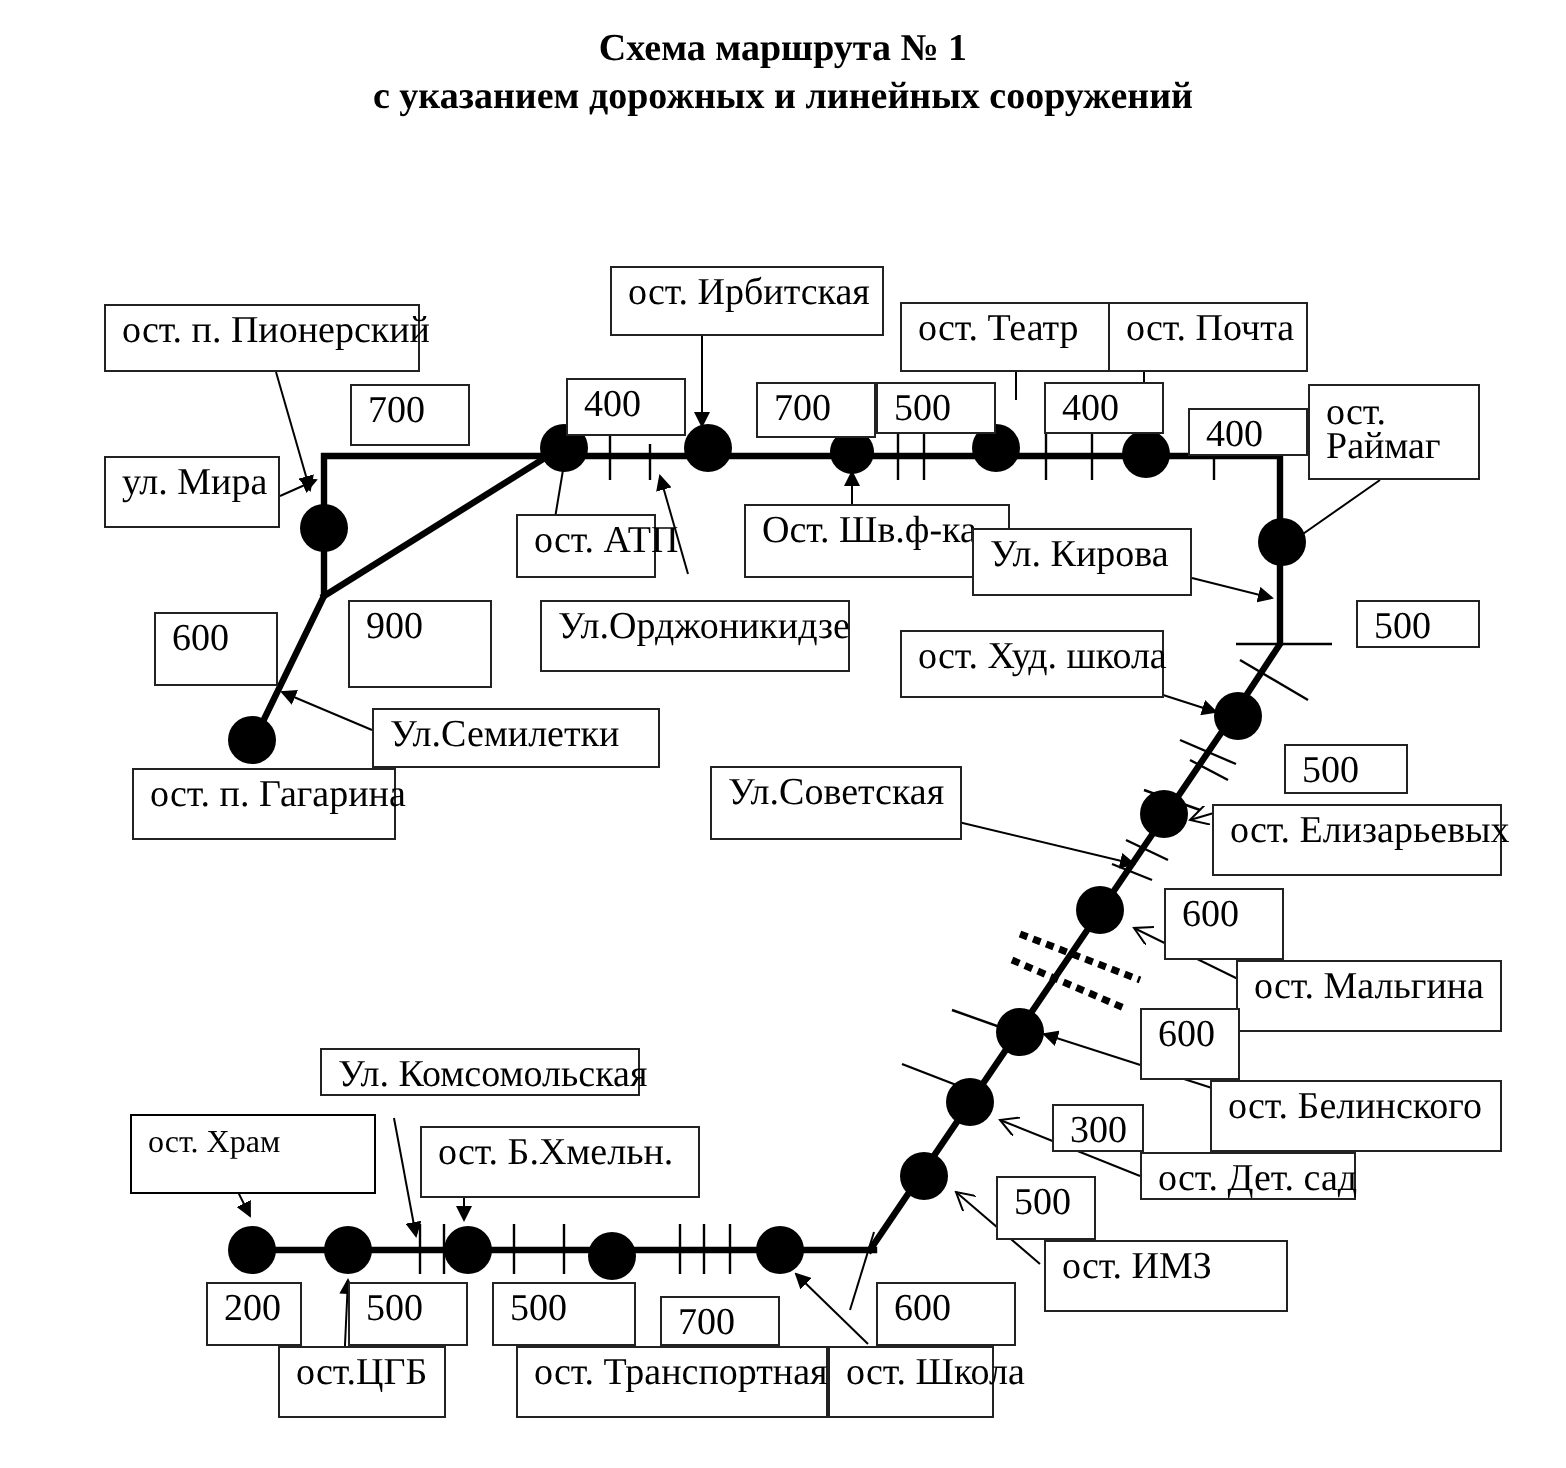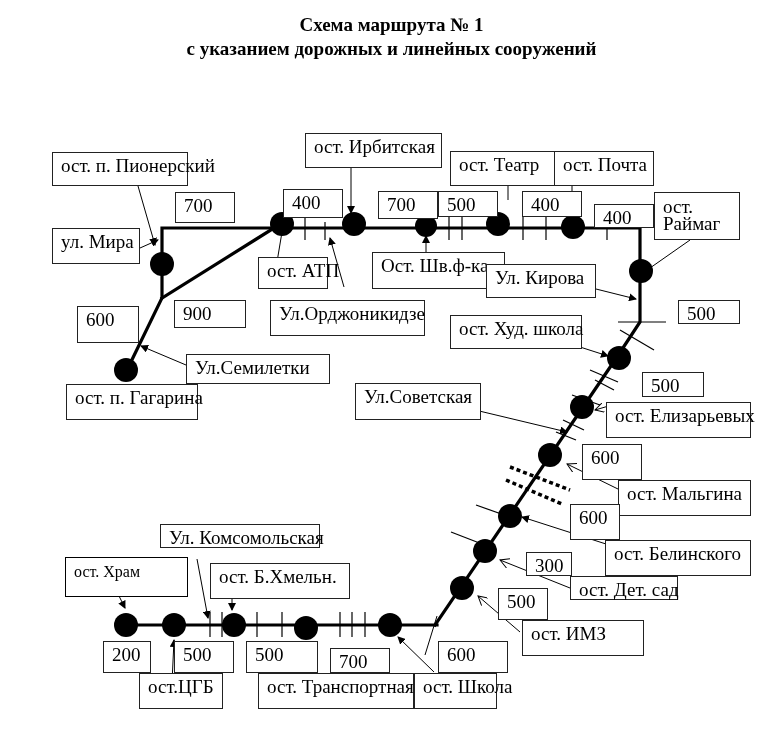--- a/index.html
+++ b/index.html
@@ -112,38 +112,38 @@
     <circle cx="485" cy="551" r="12"></circle>
     <circle cx="462" cy="588" r="12"></circle>
     <circle cx="126" cy="625" r="12"></circle>
     <circle cx="174" cy="625" r="12"></circle>
     <circle cx="234" cy="625" r="12"></circle>
     <circle cx="306" cy="628" r="12"></circle>
     <circle cx="390" cy="625" r="12"></circle>
   </g>
 </svg>
 
-<div class="box" style="left:52px;top:152px;width:136px;height:34px;font-family:Liberation Serif, serif;">ост. п. Пионерский</div>
+<div class="box" style="left:52px;top:152px;width:158px;height:34px;font-family:Liberation Serif, serif;">ост. п. Пионерский</div>
 <div class="box" style="left:52px;top:228px;width:88px;height:36px;">ул. Мира</div>
 <div class="box num" style="left:175px;top:192px;width:60px;height:31px;">700</div>
 <div class="box num" style="left:283px;top:189px;width:60px;height:29px;">400</div>
 <div class="box" style="left:305px;top:133px;width:137px;height:35px;">ост. Ирбитская</div>
 <div class="box num" style="left:378px;top:191px;width:60px;height:28px;">700</div>
 <div class="box num" style="left:438px;top:191px;width:60px;height:26px;">500</div>
 <div class="box" style="left:450px;top:151px;width:105px;height:35px;">ост. Театр</div>
 <div class="box" style="left:554px;top:151px;width:100px;height:35px;">ост. Почта</div>
 <div class="box num" style="left:522px;top:191px;width:60px;height:26px;">400</div>
 <div class="box num" style="left:594px;top:204px;width:60px;height:24px;">400</div>
 <div class="box" style="left:654px;top:192px;width:86px;height:48px;white-space:normal;line-height:17px;">ост. Раймаг</div>
 <div class="box" style="left:258px;top:257px;width:70px;height:32px;">ост. АТП</div>
 <div class="box" style="left:354px;top:252px;width:133px;height:37px;margin-left:18px;">Ост. Шв.ф-ка</div>
 <div class="box" style="left:486px;top:264px;width:110px;height:34px;">Ул. Кирова</div>
 <div class="box" style="left:270px;top:300px;width:155px;height:36px;">Ул.Орджоникидзе</div>
 <div class="box num" style="left:77px;top:306px;width:62px;height:37px;">600</div>
-<div class="box num" style="left:174px;top:300px;width:72px;height:28px;">900</div>
+<div class="box num" style="left:174px;top:300px;width:72px;height:44px;">900</div>
 <div class="box" style="left:186px;top:354px;width:144px;height:30px;">Ул.Семилетки</div>
 <div class="box" style="left:66px;top:384px;width:132px;height:36px;">ост. п. Гагарина</div>
 <div class="box num" style="left:678px;top:300px;width:62px;height:24px;">500</div>
 <div class="box" style="left:450px;top:315px;width:132px;height:34px;">ост. Худ. школа</div>
 <div class="box num" style="left:642px;top:372px;width:62px;height:25px;">500</div>
 <div class="box" style="left:355px;top:383px;width:126px;height:37px;">Ул.Советская</div>
 <div class="box" style="left:606px;top:402px;width:145px;height:36px;">ост. Елизарьевых</div>
 <div class="box num" style="left:582px;top:444px;width:60px;height:36px;">600</div>
 <div class="box" style="left:618px;top:480px;width:133px;height:36px;">ост. Мальгина</div>
 <div class="box num" style="left:570px;top:504px;width:50px;height:36px;">600</div>

